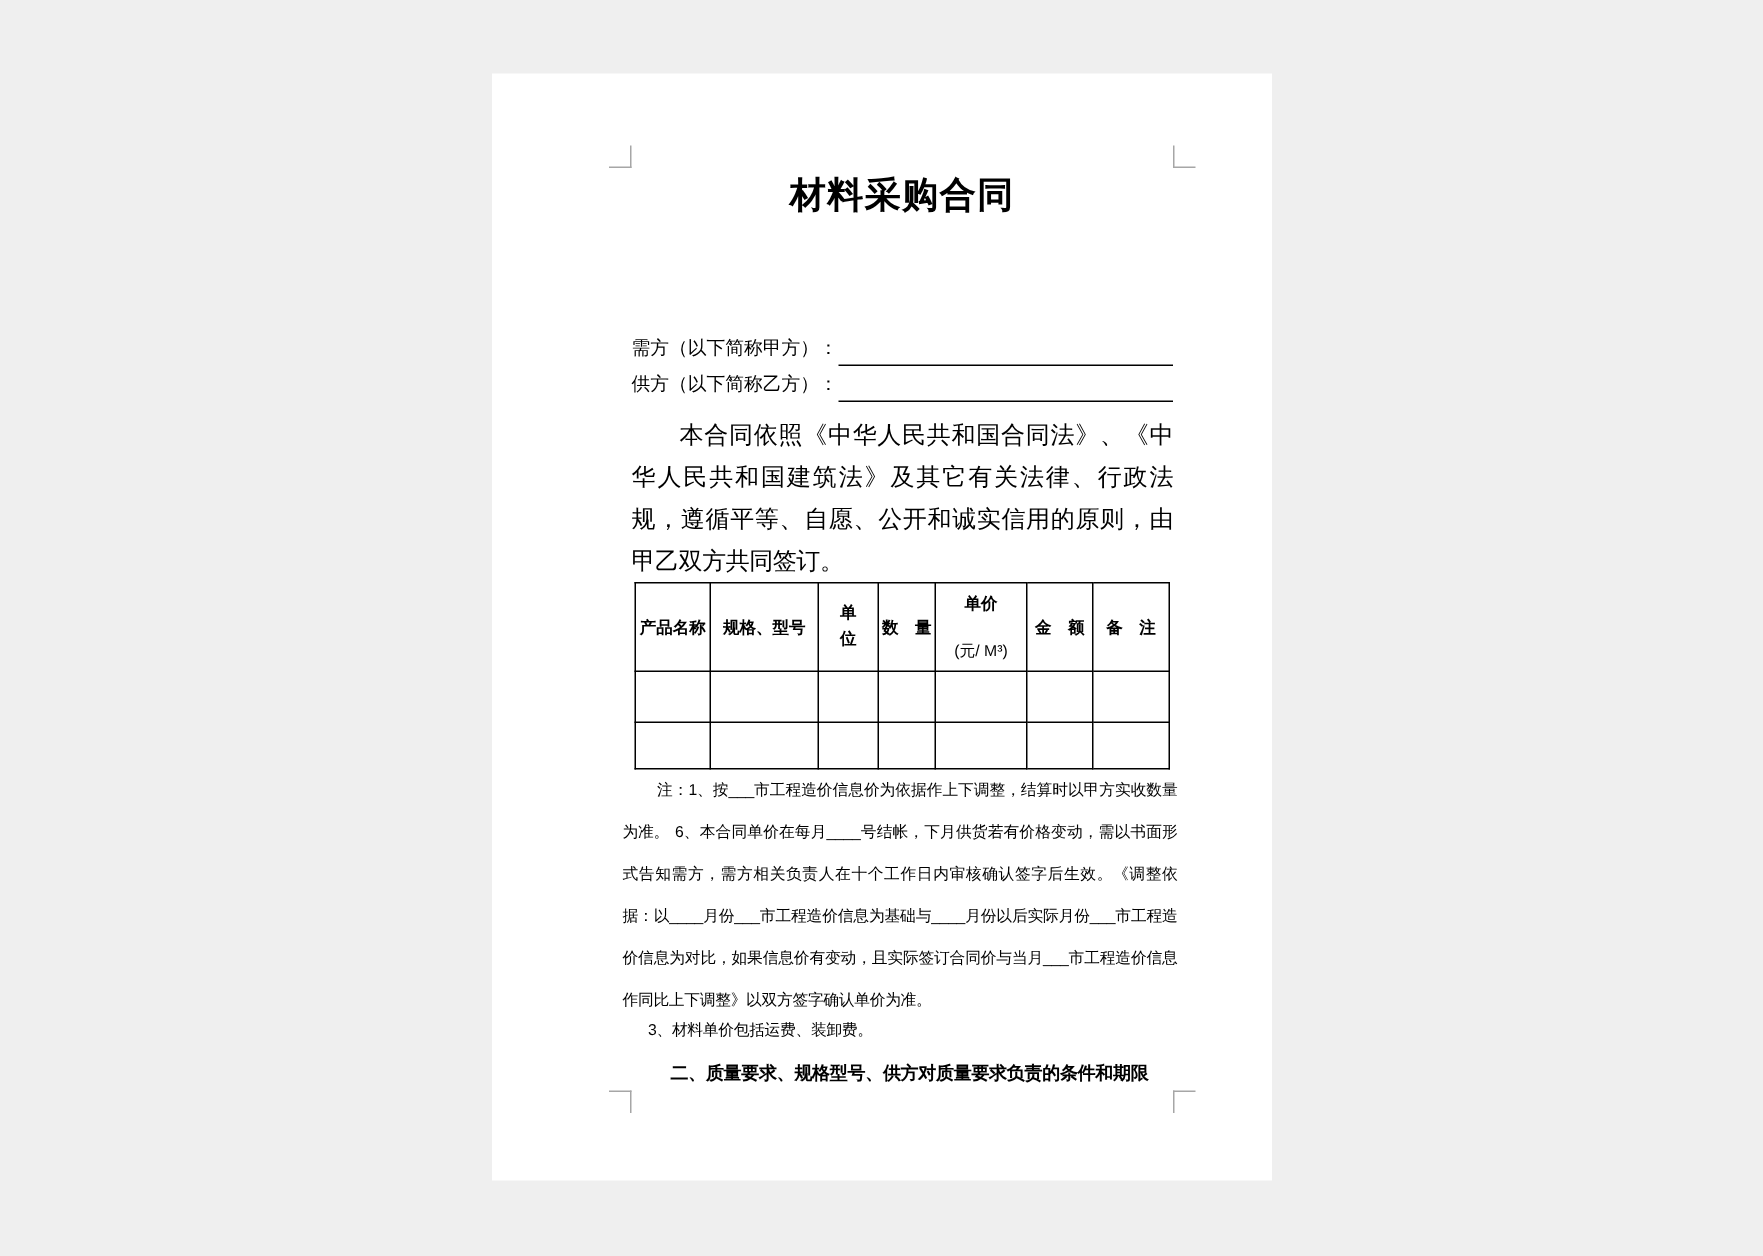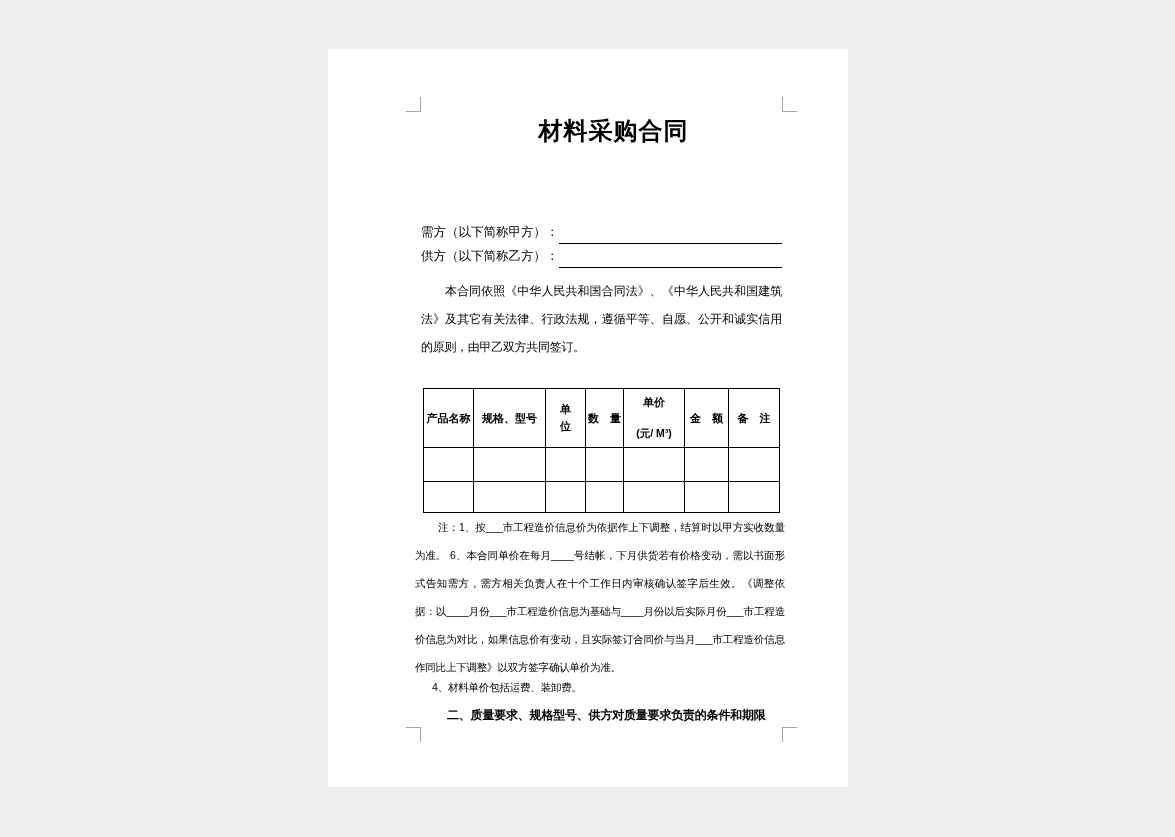--- a/index.html
+++ b/index.html
@@ -20,58 +20,58 @@
   
   .crop { position:absolute; width:15px; height:15px; }
   .crop.tl { left:78px;  top:48px;  border-right:1px solid #a6a6a6; border-bottom:1px solid #a6a6a6; }
   .crop.tr { left:454px; top:48px;  border-left:1px solid #a6a6a6;  border-bottom:1px solid #a6a6a6; }
   .crop.bl { left:78px;  top:678px; border-right:1px solid #a6a6a6; border-top:1px solid #a6a6a6; }
   .crop.br { left:454px; top:678px; border-left:1px solid #a6a6a6;  border-top:1px solid #a6a6a6; }
 
   .content { position:absolute; left:93px; top:64px; width:361px; height:660px; }
 
   .title {
-    position:absolute; top:4px; left:12px; width:100%;
+    position:absolute; top:4px; left:0; width:100%;
     text-align:center; font-size:24px; font-weight:bold; line-height:28px;
     letter-spacing:1px;
   }
   .pline {
     position:absolute; left:0; width:100%; height:24px;
     display:flex; align-items:flex-end;
     font-size:12.5px; line-height:24px;
   }
   .pline .lbl { white-space:nowrap; }
   .pline .fill { flex:1; border-bottom:1px solid #000; height:24px; }
   .p1 { top:107px; }
   .p2 { top:131px; }
 
   .intro {
     position:absolute; top:164px; left:0; width:361px;
-    font-size:12px; line-height:28px; letter-spacing:-0.3px;
+    font-size:16px; line-height:28px; letter-spacing:-0.3px;
     text-align:justify; text-indent:2em; word-break:break-all;
   }
   .sec-heading {
     position:absolute; left:0; width:361px;
     font-size:12px; font-weight:bold; line-height:28px;
     text-indent:26px; letter-spacing:-0.2px; white-space:nowrap;
   }
   .sec1 { top:245px; }
   .sec2 { top:588px; }
 
   table.products {
     position:absolute; top:275px; left:2px; width:356px;
     border-collapse:collapse; table-layout:fixed;padding-left:21px;
   }
   table.products th, table.products td { border:1px solid #000; }
   table.products th {
     height:52px; font-size:11px; font-weight:bold;
     text-align:center; vertical-align:middle; padding:0 1px;
   }
   .stack-inner { width:13px; margin:12px auto; word-break:break-all; line-height:17px; }
-  .hdr-sub { font-size:10.5px; font-weight:bold; margin-top:17px; }
+  .hdr-sub { font-size:10.5px; font-weight:normal; margin-top:17px; }
   tr.row1 td { height:34px; }
   tr.row2 td { height:31px; }
 
   .note {
     position:absolute; left:-6px; width:370px;
     font-size:10.5px; line-height:28px; letter-spacing:-0.2px;
     text-align:justify; word-break:break-all;
   }
   .n1 { top:400px; text-indent:23px; }
   .n2 { top:428px; text-indent:35px; }
@@ -155,18 +155,18 @@
         <td></td>
         <td></td>
         <td></td>
         <td></td>
       </tr>
     </tbody>
       </table>
 
     <p class="note n1">注：1、按___市工程造价信息价为依据作上下调整，结算时以甲方实收数量为准。</p>
     <p class="note n2">6、本合同单价在每月____号结帐，下月供货若有价格变动，需以书面形式告知需方，需方相关负责人在十个工作日内审核确认签字后生效。《调整依据：以____月份___市工程造价信息为基础与____月份以后实际月份___市工程造价信息为对比，如果信息价有变动，且实际签订合同价与当月___市工程造价信息作同比上下调整》以双方签字确认单价为准。</p>
-    <p class="note n3">4、材料单价包括运费、装卸费。</p>
+    <p class="note n3">3、材料单价包括运费、装卸费。</p>
 
     <div class="sec-heading sec2">二、质量要求、规格型号、供方对质量要求负责的条件和期限</div>
 
   </div>
 </div>
 
 </body></html>

